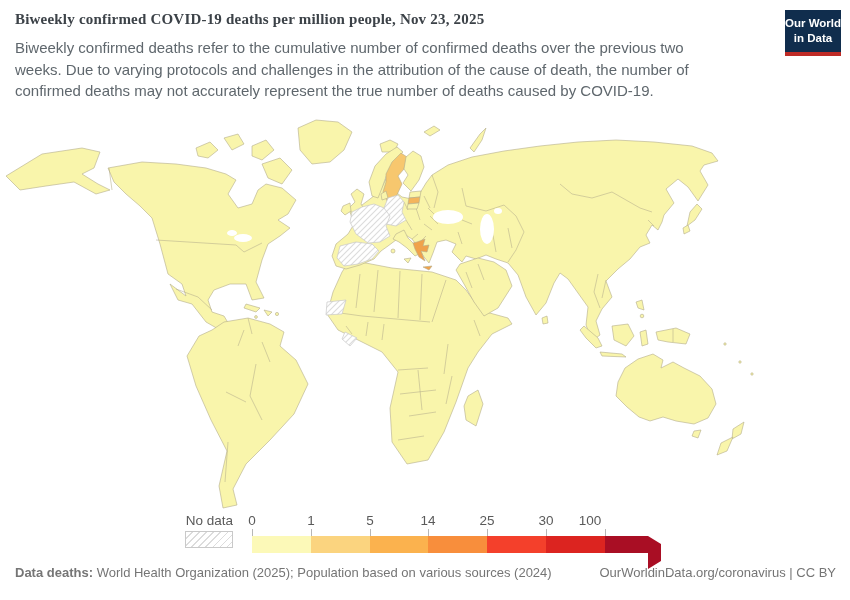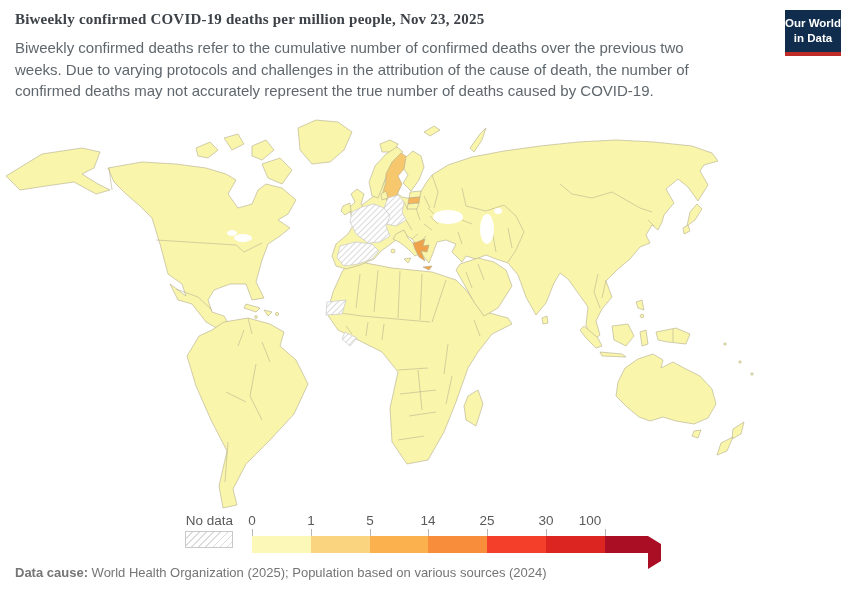--- a/index.html
+++ b/index.html
@@ -210,16 +210,17 @@
       <span style="width: 58px; background: rgb(251, 178, 78);"></span>
       <span style="width: 59px; background: rgb(248, 142, 60);"></span>
       <span style="width: 59px; background: rgb(244, 64, 43);"></span>
       <span style="width: 59px; background: rgb(220, 36, 32);"></span>
       <span style="width: 43px; background: rgb(169, 14, 36);"></span>
       <span class="bar-arrow"></span>
     </div>
   </div>
 
   <div class="footer">
-    <div><b>Data cause:</b><span> World Health Organization (2025); Population based on various sources (2024)</span></div>
+    <div><b>Data deaths:</b><span> World Health Organization (2025); Population based on various sources (2024)</span></div>
+    <div>OurWorldinData.org/coronavirus | CC BY</div>
   </div>
 
 </div>
 
 </body></html>

